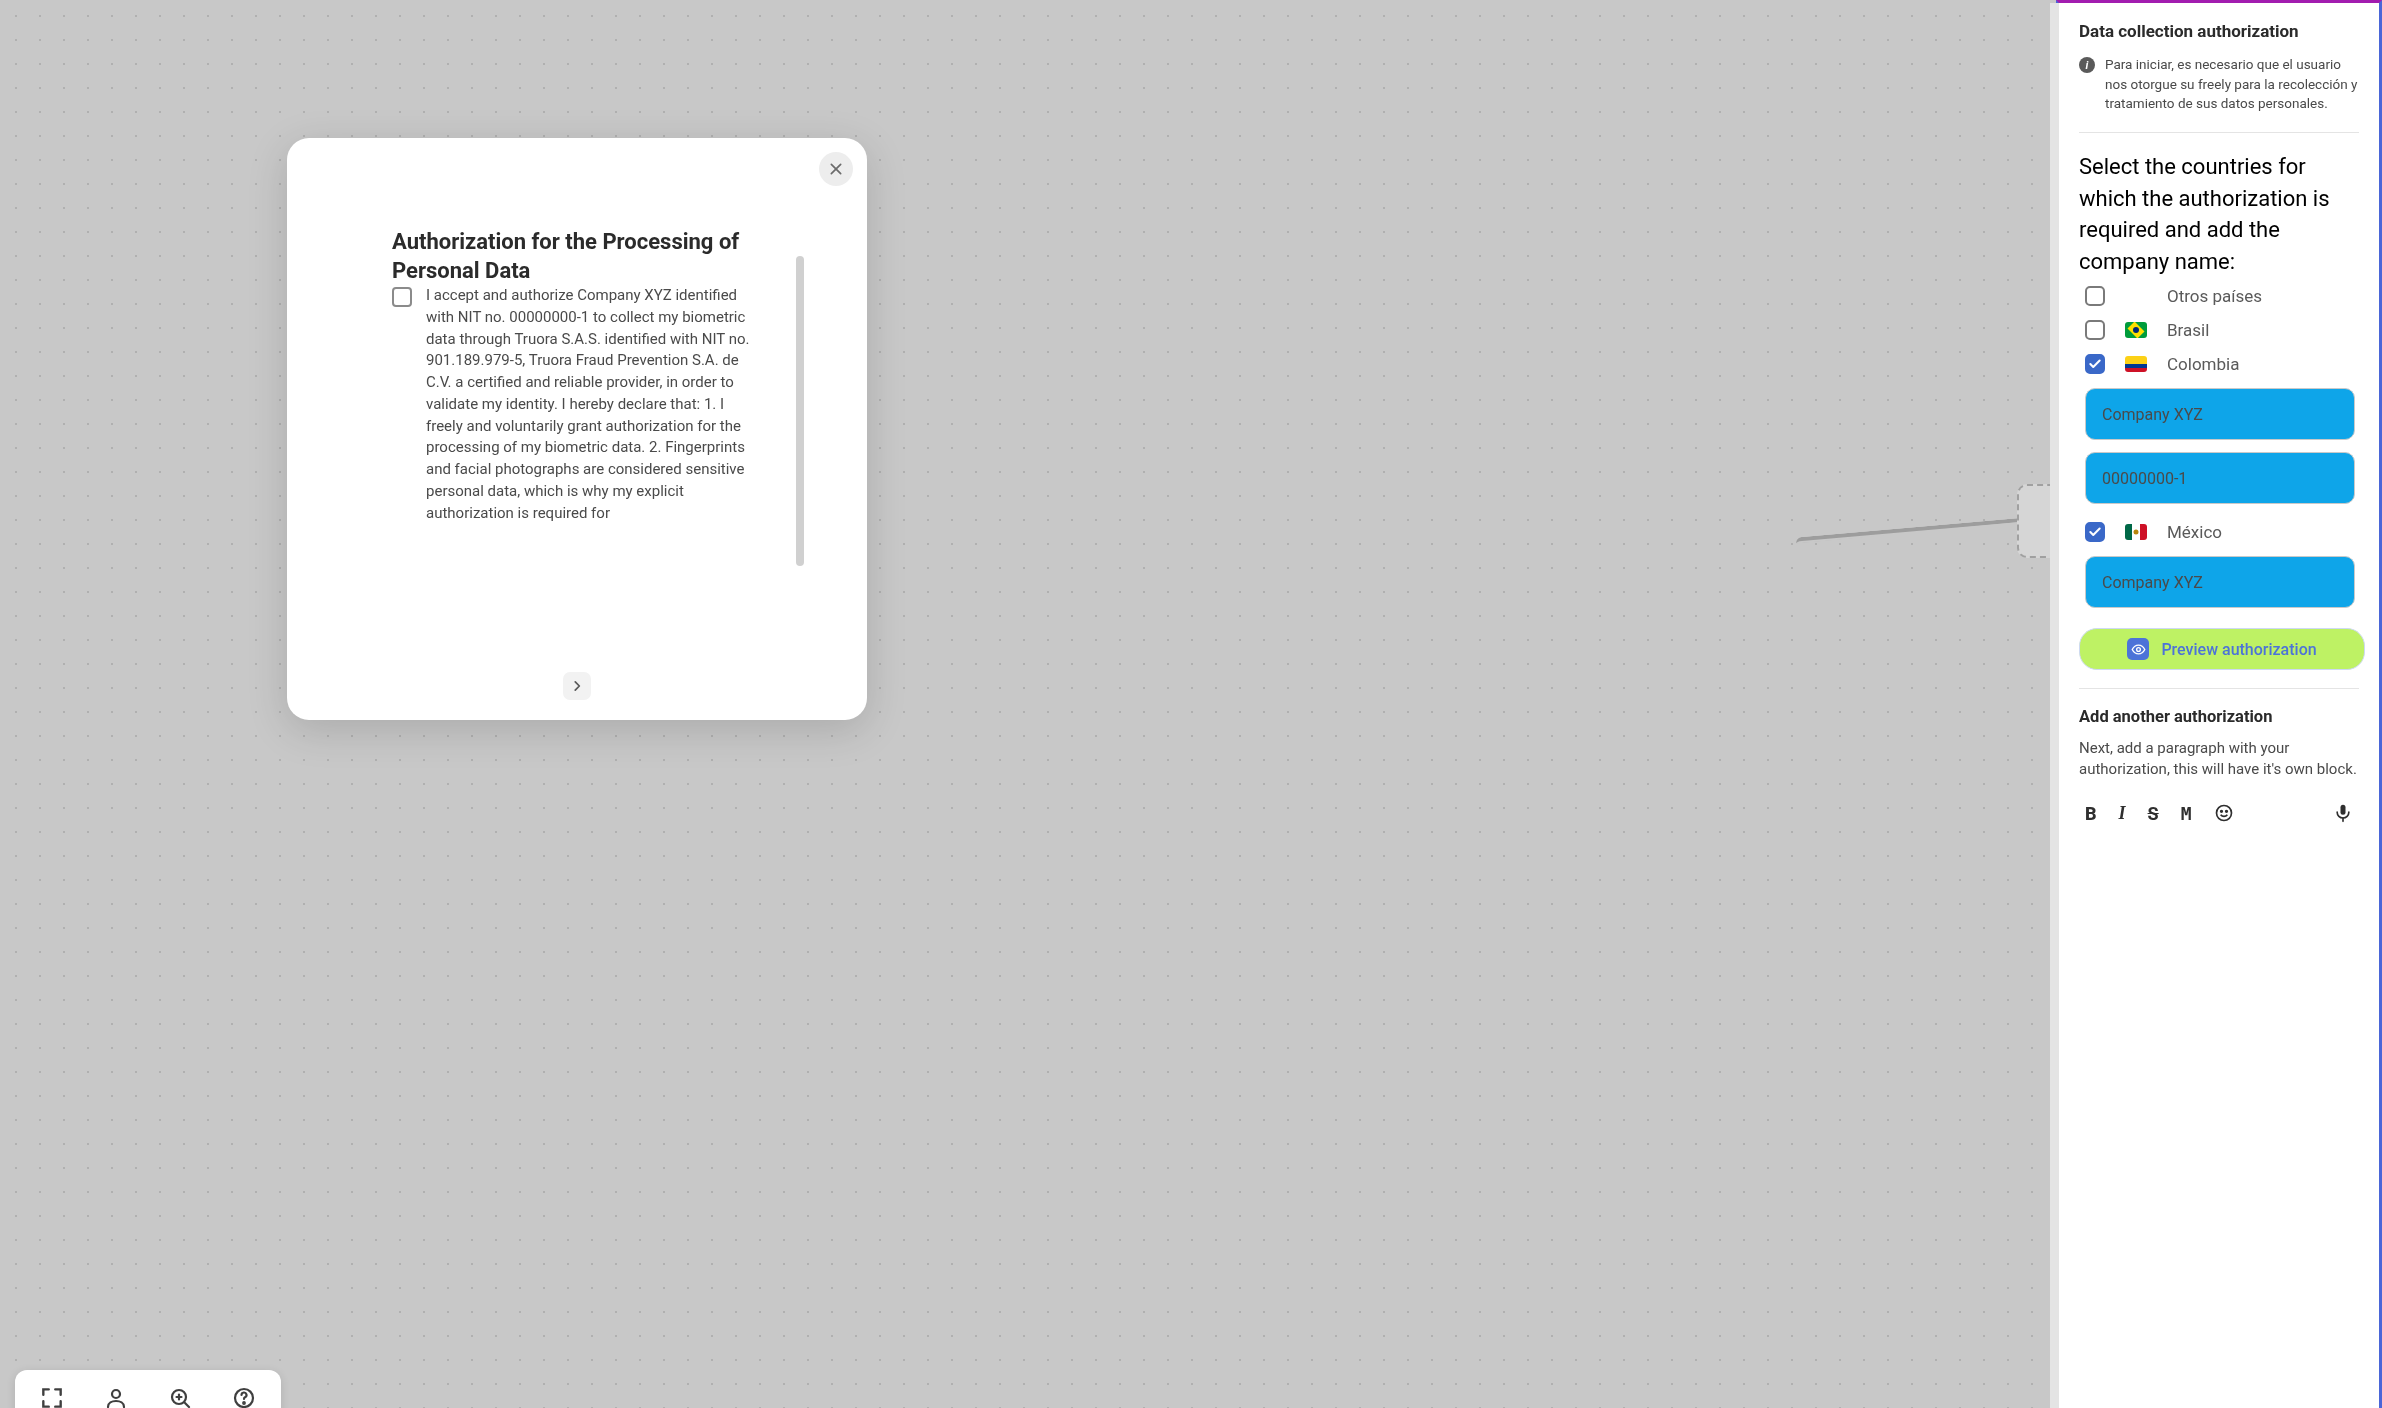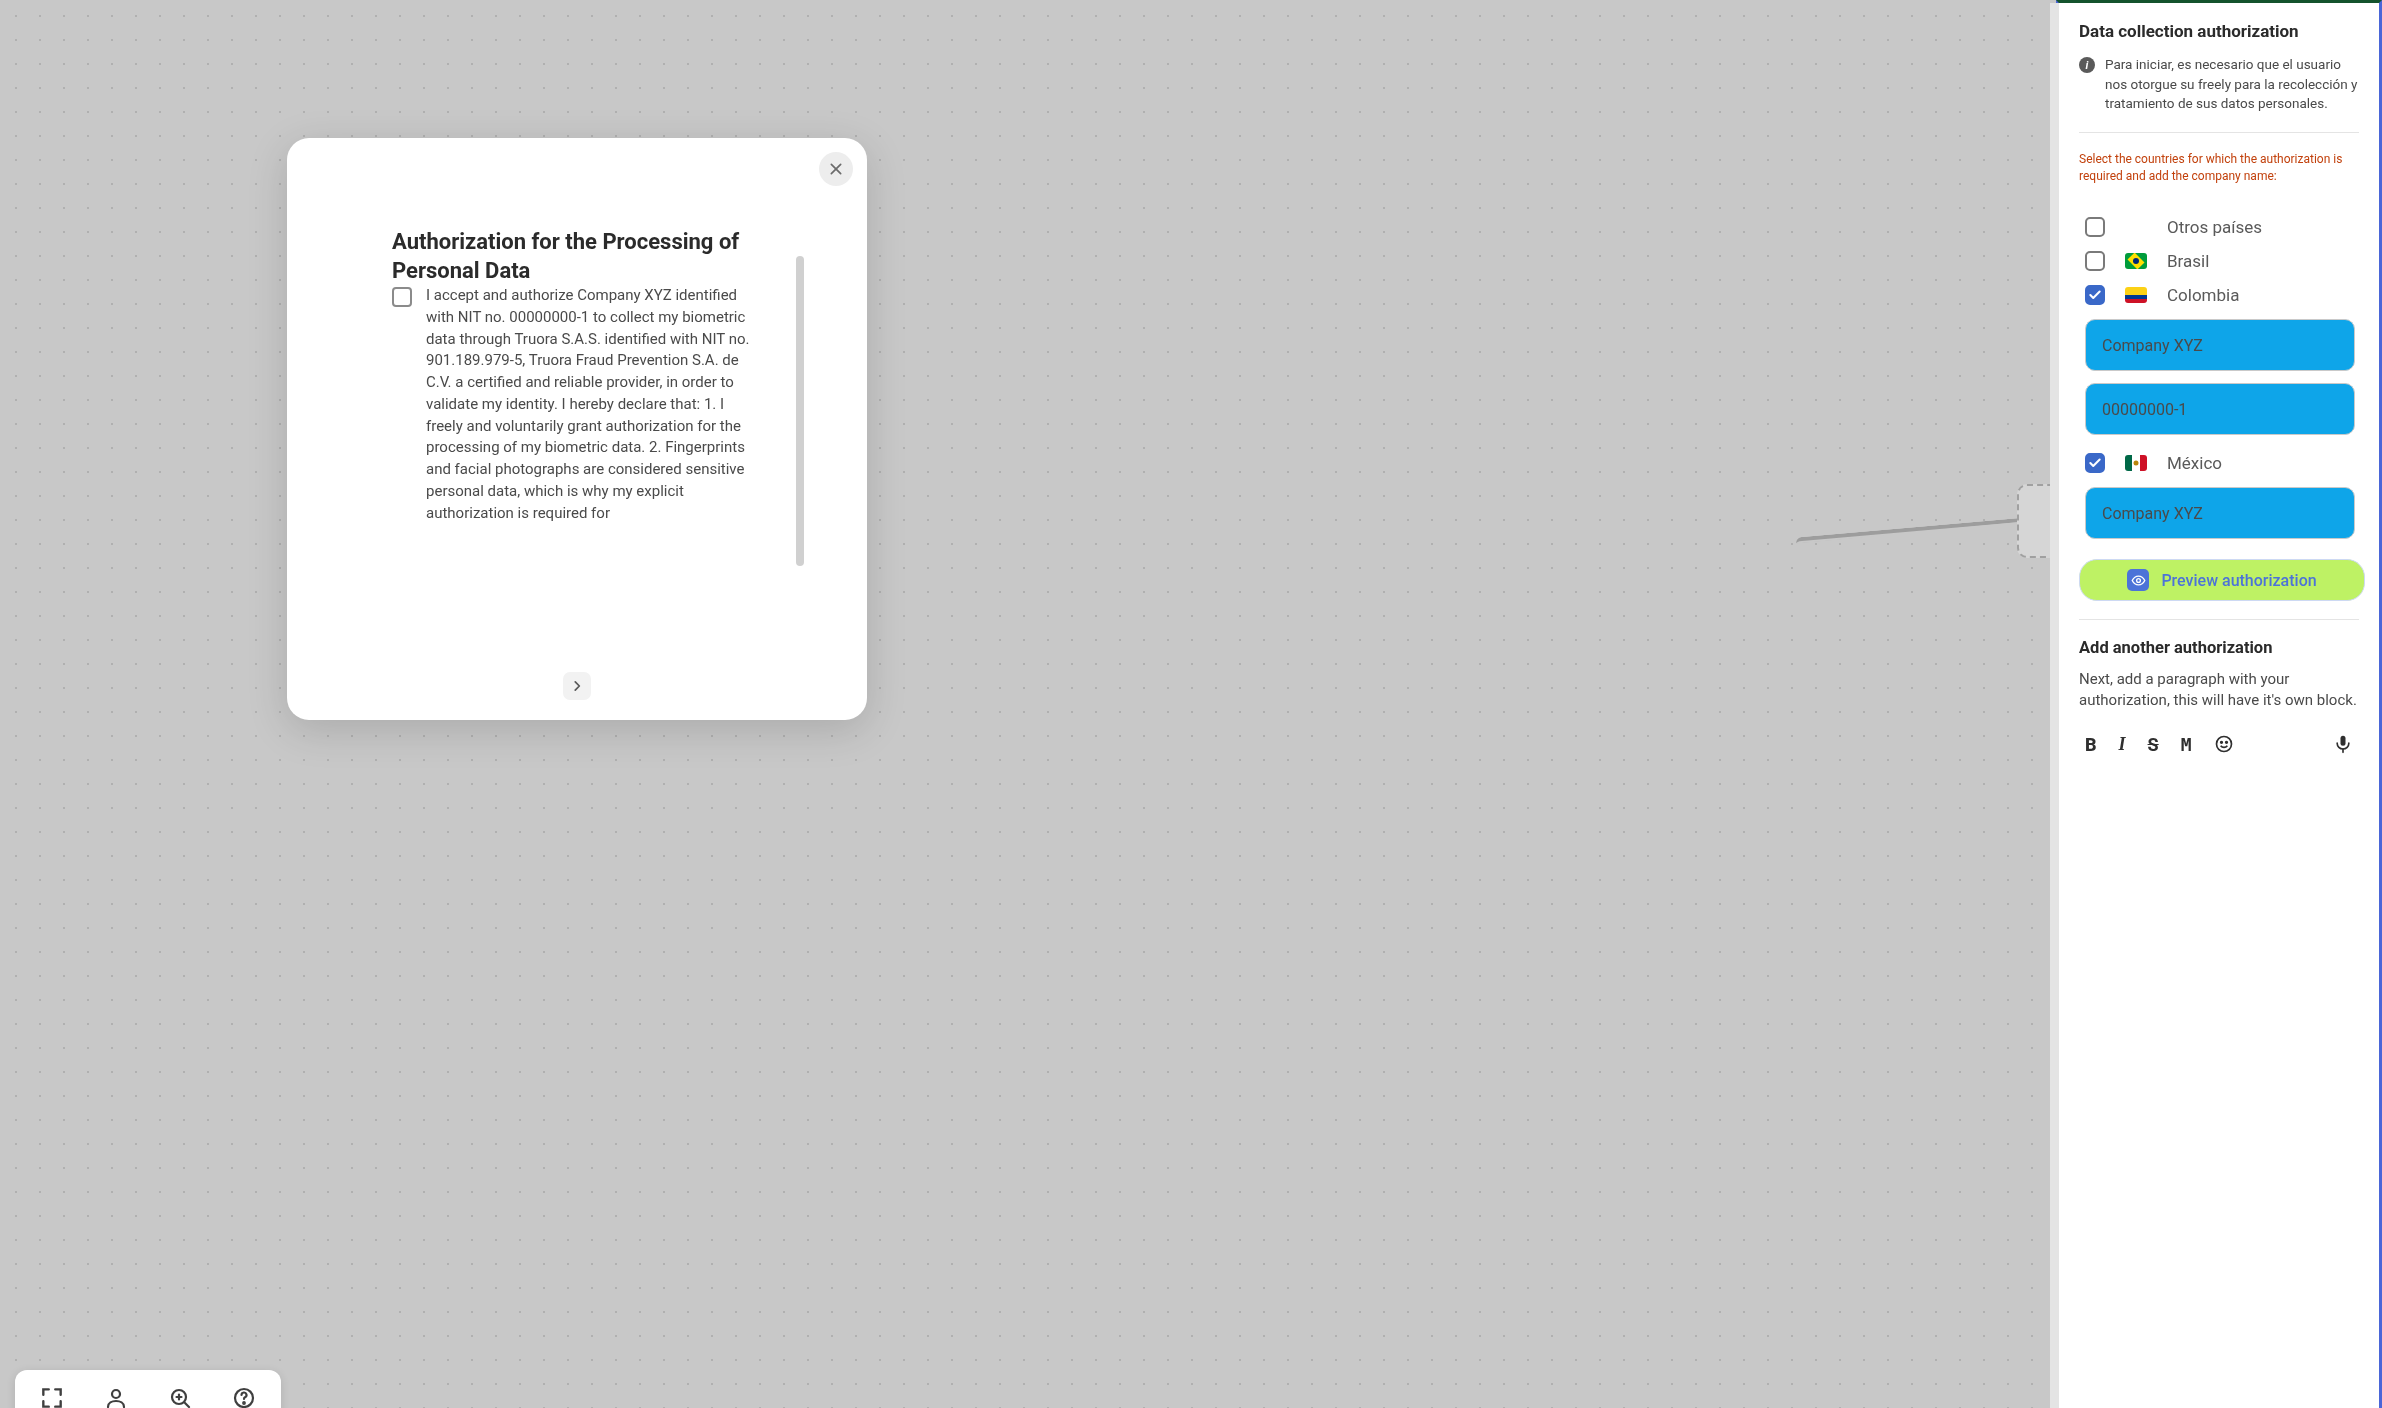--- a/index.html
+++ b/index.html
@@ -143,21 +143,21 @@
     color:#3f3f3f;
     cursor:pointer;
   }
   
   
   .panel{
     width:326px;
     flex:none;
     background:#fff;
     border-left:3px solid #4a66d8;
-    border-top:3px solid #14532d;
+    border-top:3px solid #a21caf;
     border-right:3px solid #4a66d8;
     border-radius:0;
     display:flex;
     flex-direction:column;
     position:relative;
   }
   .panel-scroll-gutter{
     position:absolute;
     left:-9px;top:0;bottom:0;
     width:9px;
@@ -193,24 +193,24 @@
   .info-box .txt{
     font-size:13.5px;
     line-height:1.45;
     color:#4a4a4a;
   }
   .divider{
     height:1px;background:#e4e4e4;
     margin:0 0 18px 0;
   }
   .section-text{
-    font-size:12px;
+    font-size:22px;
     line-height:1.45;
-    color:#c2410c;
-    margin-bottom:32px;
+    color:#000000;
+    margin-bottom:8px;
   }
   .country-row{
     display:flex;
     align-items:center;
     gap:20px;
     margin-bottom:14px;
   }
   .country-row .checkbox{
     width:20px;height:20px;
     border:2.5px solid #7a7a7a;

